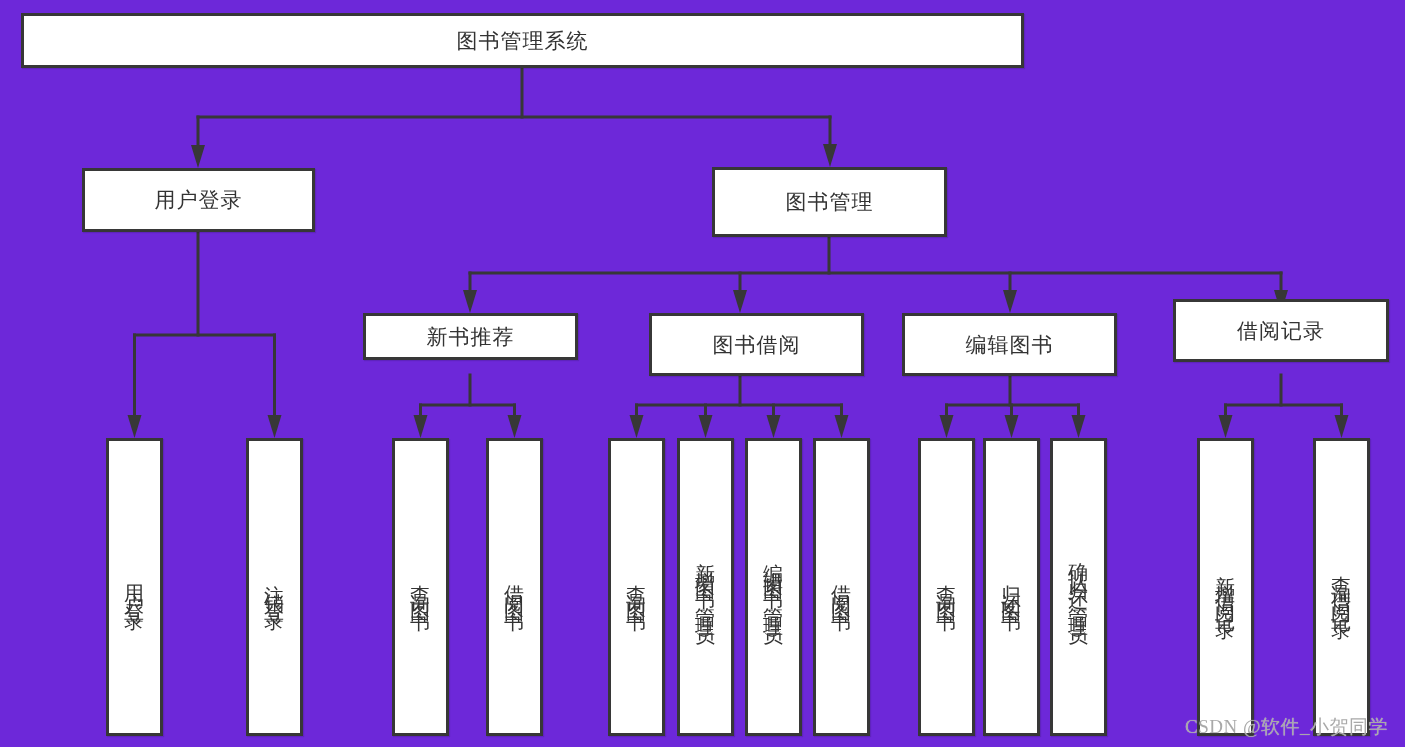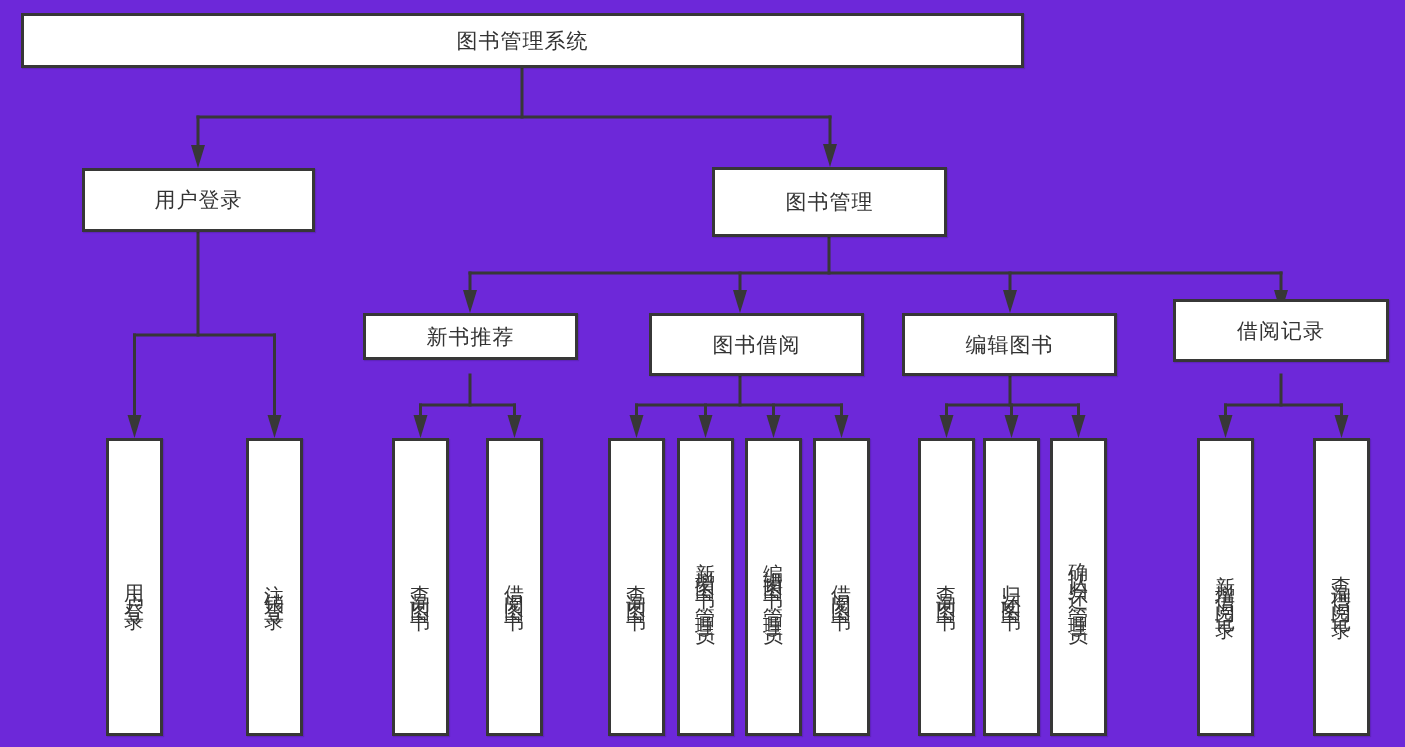--- a/index.html
+++ b/index.html
@@ -175,14 +175,15 @@
   <div class="box" style="left:1050px;top:438px;width:57px;height:298px">
     <span class="vlabel">确认归还（管理员）</span>
   </div>
   <div class="box" style="left:1197px;top:438px;width:57px;height:298px">
     <span class="vlabel">新增借阅记录</span>
   </div>
   <div class="box" style="left:1313px;top:438px;width:57px;height:298px">
     <span class="vlabel">查询借阅记录</span>
   </div>
 
+  <div id="watermark">CSDN @软件_小贺同学</div>
 
 </div>
 
 </body></html>

